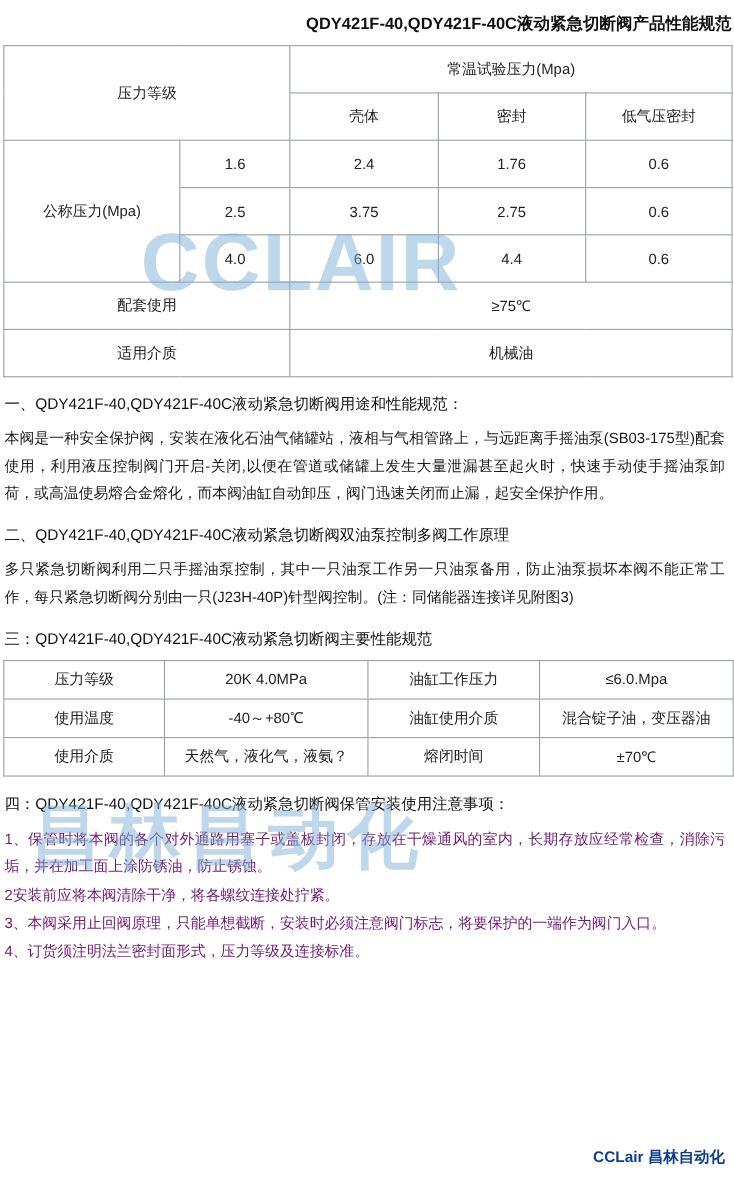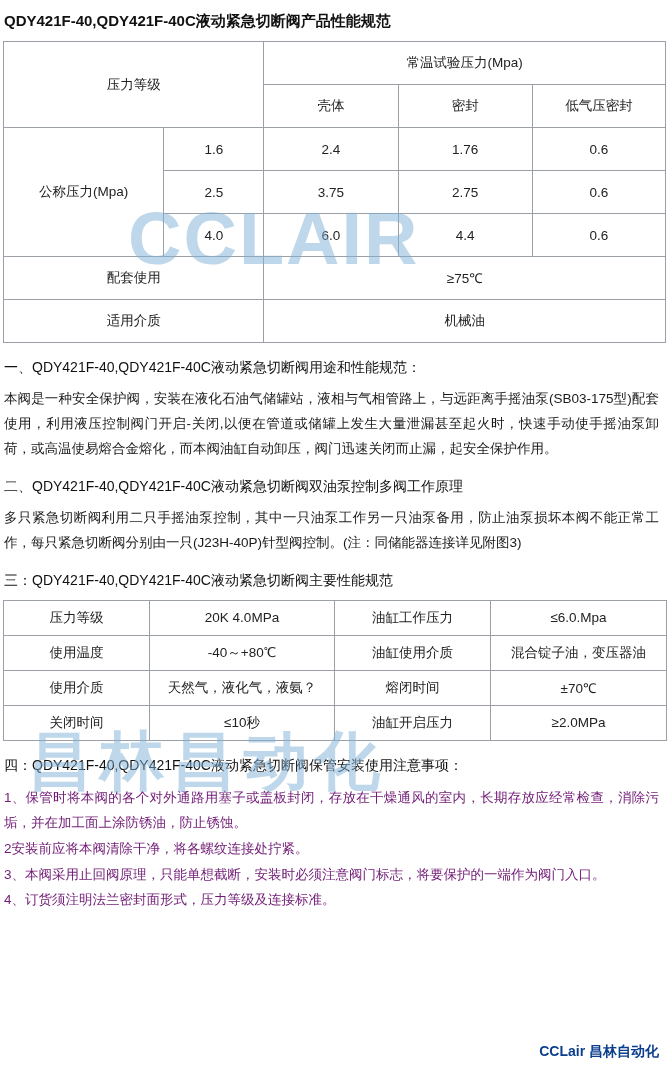--- a/index.html
+++ b/index.html
@@ -21,20 +21,21 @@
     height: 1081px;
     box-sizing: border-box;
     padding: 10px 2px 0 2px;
   }
   .doc-title {
     font-size: 15px;
     font-weight: bold;
     color: #111;
     padding: 2px 0 10px 2px;
     letter-spacing: 0px;
+    text-align: right;
   }
   table {
     border-collapse: collapse;
     width: 663px;
     margin: 0 0 0 1px;
     table-layout: fixed;
   }
   table td, table th {
     border: 1px solid #9aa0a6;
     text-align: center;
@@ -188,26 +189,20 @@
         <td>-40～+80℃</td>
         <td>油缸使用介质</td>
         <td>混合锭子油，变压器油</td>
       </tr>
       <tr>
         <td>使用介质</td>
         <td>天然气，液化气，液氨？</td>
         <td>熔闭时间</td>
         <td>±70℃</td>
       </tr>
-      <tr>
-        <td>关闭时间</td>
-        <td>≤10秒</td>
-        <td>油缸开启压力</td>
-        <td>≥2.0MPa</td>
-      </tr>
     </tbody>
   </table>
 
   <div class="section-head">四：QDY421F-40,QDY421F-40C液动紧急切断阀保管安装使用注意事项：</div>
   <p class="list-line">1、保管时将本阀的各个对外通路用塞子或盖板封闭，存放在干燥通风的室内，长期存放应经常检查，消除污垢，并在加工面上涂防锈油，防止锈蚀。</p>
   <p class="list-line gap-small">2安装前应将本阀清除干净，将各螺纹连接处拧紧。</p>
   <p class="list-line gap-small">3、本阀采用止回阀原理，只能单想截断，安装时必须注意阀门标志，将要保护的一端作为阀门入口。</p>
   <p class="list-line gap-small">4、订货须注明法兰密封面形式，压力等级及连接标准。</p>
 
   <div class="footer-brand">CCLair 昌林自动化</div>

